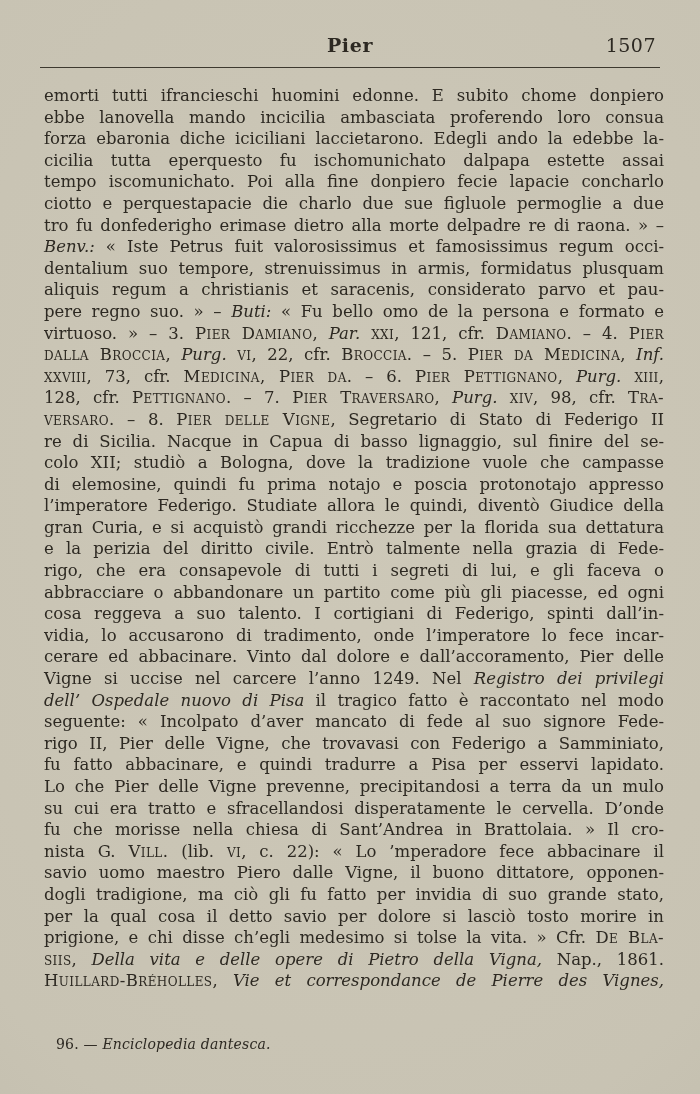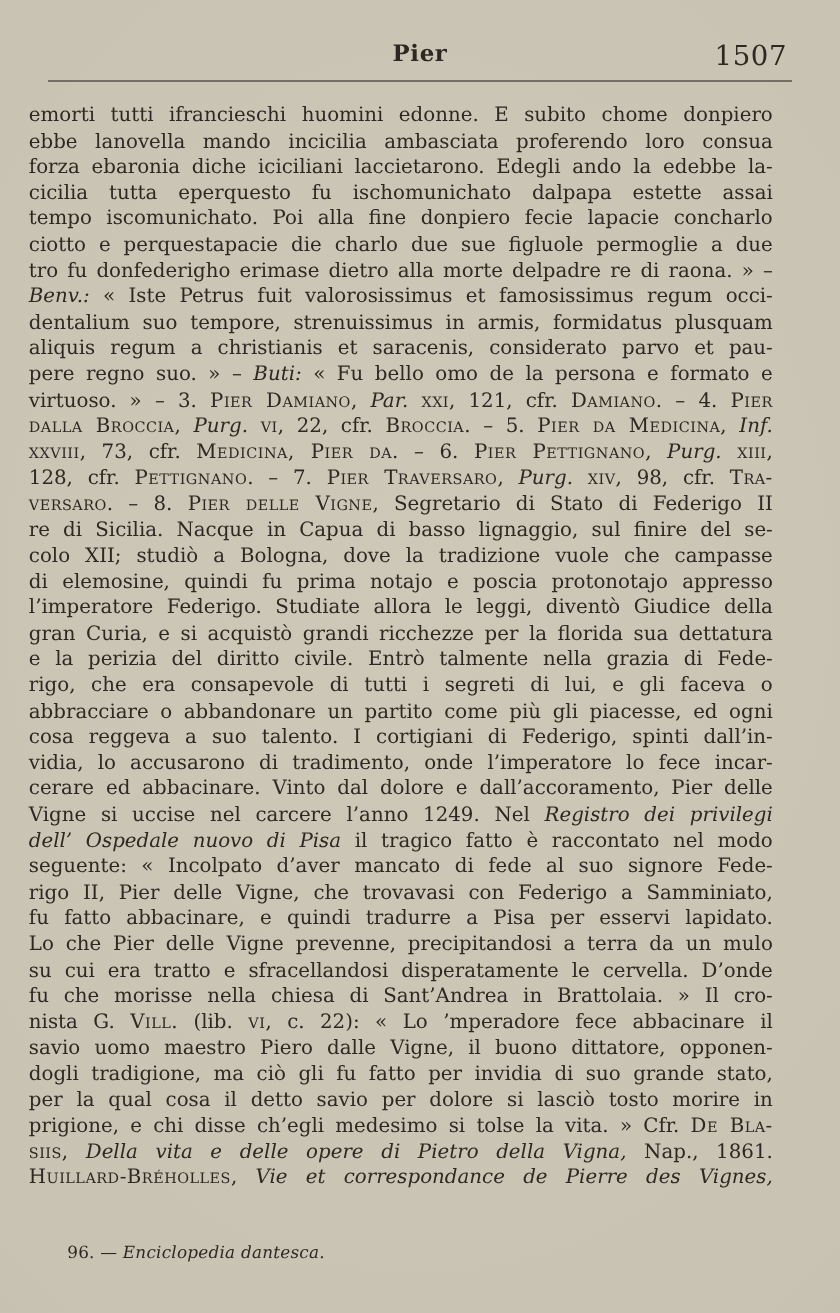--- a/index.html
+++ b/index.html
@@ -13,28 +13,28 @@
   }
   .page {
     position: absolute; inset: 0;
     background: radial-gradient(120% 100% at 50% 45%, #cdc8b8 0%, #c8c3b3 62%, #bcb7a7 100%);
   }
   .running-head {
     position: absolute; top: 34px; left: 0; width: 100%;
     text-align: center; font-weight: bold; font-size: 19px; letter-spacing: 0.6px;
   }
   .page-number {
-    position: absolute; top: 34px; right: 44px; font-size: 23px; letter-spacing: 0.5px;
+    position: absolute; top: 34px; right: 44px; font-size: 19px; letter-spacing: 0.5px;
   }
   .rule {
     position: absolute; top: 67px; left: 40px; width: 620px;
     border-top: 1.6px solid #3d392f;
   }
   .body-text {
-    position: absolute; top: 85px; left: 24px; width: 620px;
+    position: absolute; top: 85px; left: 44px; width: 620px;
     font-size: 16.5px; line-height: 21.6px;
   }
   .line {
     text-align: justify;
     text-align-last: justify;
     text-justify: inter-word;
   }
   .seg-n { font-style: normal; }
   .seg-i { font-style: italic; }
   .seg-sc { font-variant: small-caps; letter-spacing: 0.4px; }
@@ -63,21 +63,21 @@
       <div class="line"><span class="seg-n">aliquis regum a christianis et saracenis, considerato parvo et pau-</span></div>
       <div class="line"><span class="seg-n">pere regno suo. » – </span><span class="seg-i">Buti:</span><span class="seg-n"> « Fu bello omo de la persona e formato e</span></div>
       <div class="line"><span class="seg-n">virtuoso. » – 3. </span><span class="seg-sc">Pier Damiano</span><span class="seg-n">, </span><span class="seg-i">Par.</span><span class="seg-n"> </span><span class="seg-sc">xxi</span><span class="seg-n">, 121, cfr. </span><span class="seg-sc">Damiano</span><span class="seg-n">. – 4. </span><span class="seg-sc">Pier</span></div>
       <div class="line"><span class="seg-sc">dalla Broccia</span><span class="seg-n">, </span><span class="seg-i">Purg.</span><span class="seg-n"> </span><span class="seg-sc">vi</span><span class="seg-n">, 22, cfr. </span><span class="seg-sc">Broccia</span><span class="seg-n">. – 5. </span><span class="seg-sc">Pier da Medicina</span><span class="seg-n">, </span><span class="seg-i">Inf.</span></div>
       <div class="line"><span class="seg-sc">xxviii</span><span class="seg-n">, 73, cfr. </span><span class="seg-sc">Medicina, Pier da</span><span class="seg-n">. – 6. </span><span class="seg-sc">Pier Pettignano</span><span class="seg-n">, </span><span class="seg-i">Purg.</span><span class="seg-n"> </span><span class="seg-sc">xiii</span><span class="seg-n">,</span></div>
       <div class="line"><span class="seg-n">128, cfr. </span><span class="seg-sc">Pettignano</span><span class="seg-n">. – 7. </span><span class="seg-sc">Pier Traversaro</span><span class="seg-n">, </span><span class="seg-i">Purg.</span><span class="seg-n"> </span><span class="seg-sc">xiv</span><span class="seg-n">, 98, cfr. </span><span class="seg-sc">Tra-</span></div>
       <div class="line"><span class="seg-sc">versaro</span><span class="seg-n">. – 8. </span><span class="seg-sc">Pier delle Vigne</span><span class="seg-n">, Segretario di Stato di Federigo II</span></div>
       <div class="line"><span class="seg-n">re di Sicilia. Nacque in Capua di basso lignaggio, sul finire del se-</span></div>
       <div class="line"><span class="seg-n">colo XII; studiò a Bologna, dove la tradizione vuole che campasse</span></div>
       <div class="line"><span class="seg-n">di elemosine, quindi fu prima notajo e poscia protonotajo appresso</span></div>
-      <div class="line"><span class="seg-n">l’imperatore Federigo. Studiate allora le leggi, diventò Giudice della</span></div>
+      <div class="line"><span class="seg-n">l’imperatore Federigo. Studiate allora le quindi, diventò Giudice della</span></div>
       <div class="line"><span class="seg-n">gran Curia, e si acquistò grandi ricchezze per la florida sua dettatura</span></div>
       <div class="line"><span class="seg-n">e la perizia del diritto civile. Entrò talmente nella grazia di Fede-</span></div>
       <div class="line"><span class="seg-n">rigo, che era consapevole di tutti i segreti di lui, e gli faceva o</span></div>
       <div class="line"><span class="seg-n">abbracciare o abbandonare un partito come più gli piacesse, ed ogni</span></div>
       <div class="line"><span class="seg-n">cosa reggeva a suo talento. I cortigiani di Federigo, spinti dall’in-</span></div>
       <div class="line"><span class="seg-n">vidia, lo accusarono di tradimento, onde l’imperatore lo fece incar-</span></div>
       <div class="line"><span class="seg-n">cerare ed abbacinare. Vinto dal dolore e dall’accoramento, Pier delle</span></div>
       <div class="line"><span class="seg-n">Vigne si uccise nel carcere l’anno 1249. Nel </span><span class="seg-i">Registro dei privilegi</span></div>
       <div class="line"><span class="seg-i">dell’ Ospedale nuovo di Pisa</span><span class="seg-n"> il tragico fatto è raccontato nel modo</span></div>
       <div class="line"><span class="seg-n">seguente: « Incolpato d’aver mancato di fede al suo signore Fede-</span></div>

